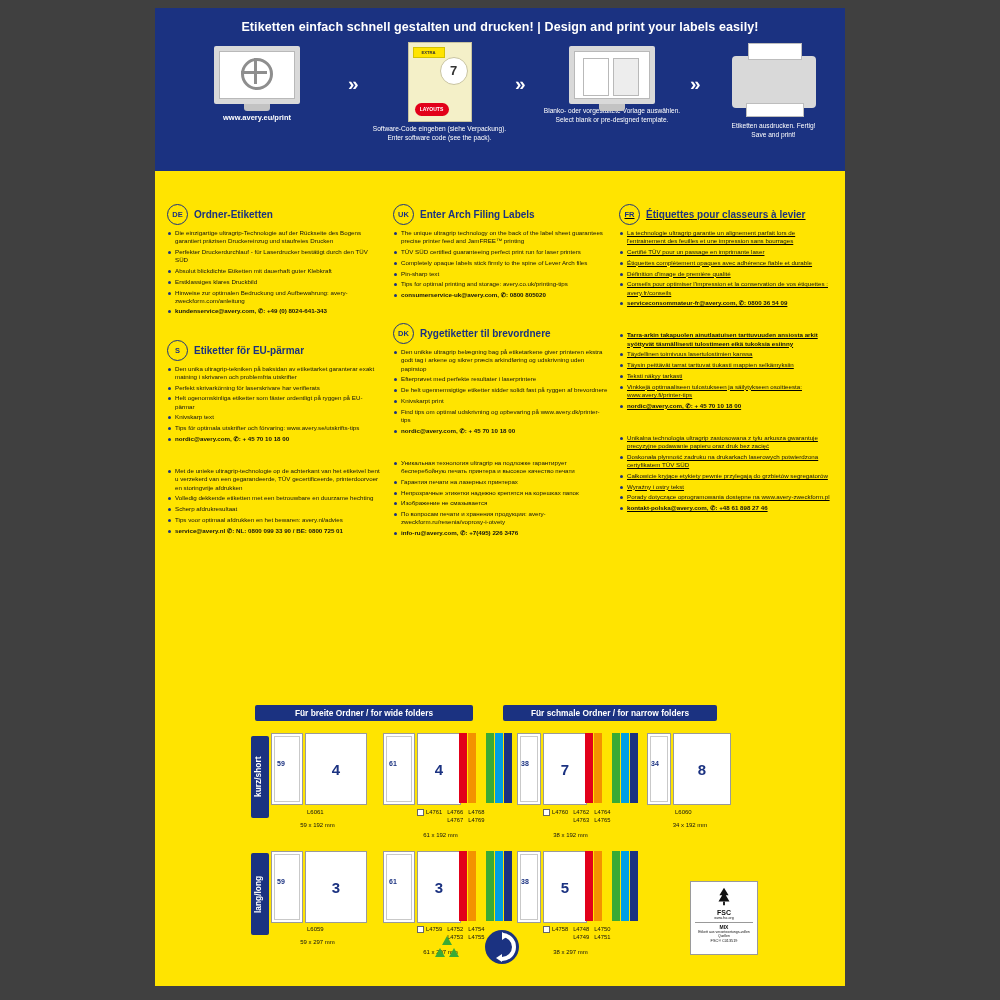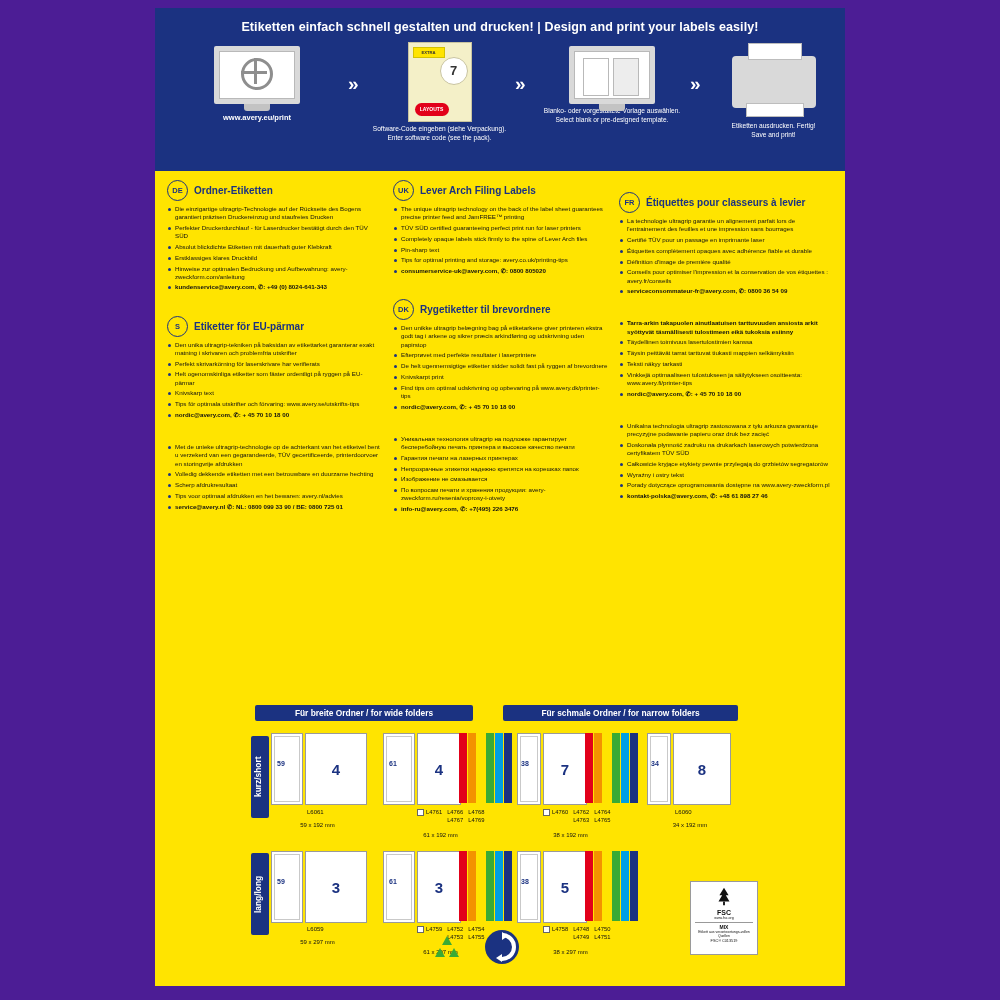--- a/index.html
+++ b/index.html
@@ -1,17 +1,17 @@
 <!DOCTYPE html>
 <html><head>
 <meta charset="utf-8">
 <style>
   html,body{margin:0;padding:0;background:#ffffff;}
   body{font-family:"Liberation Sans",sans-serif;}
-  .page{position:relative;width:1000px;height:1000px;background:#4c1d95;overflow:hidden;}
+  .page{position:relative;width:1000px;height:1000px;background:#404040;overflow:hidden;}
   .sheet{position:absolute;left:155px;top:8px;width:690px;height:978px;background:#ffe400;}
   
   .header{position:absolute;left:0;top:0;width:690px;height:163px;background:#1b3281;color:#fff;}
   .header h1{margin:0;padding:12px 0 0 0;text-align:center;font-size:12.5px;font-weight:bold;letter-spacing:.1px;}
   .steps{position:absolute;left:0;top:30px;width:690px;height:130px;}
   .step{position:absolute;text-align:center;color:#fff;font-size:6.6px;line-height:1.35;}
   .step .cap{margin-top:3px;}
   .arrow{position:absolute;color:#fff;font-size:19px;font-weight:bold;line-height:1;}
   .mon{background:#d9d9d9;border-radius:2px;position:relative;margin:0 auto;}
   .mon:after{content:"";position:absolute;left:50%;transform:translateX(-50%);bottom:-7px;width:26px;height:7px;background:#c3c3c3;border-radius:0 0 3px 3px;}
@@ -22,21 +22,21 @@
   .url{font-size:7.5px;font-weight:bold;margin-top:9px;}
   .labelsheet{width:62px;height:78px;background:#f4f0c8;border:1px solid #c9c4a0;margin:0 auto;position:relative;}
   .badge{position:absolute;right:3px;top:14px;width:26px;height:26px;border-radius:50%;background:#fff;border:1px solid #c9c4a0;font-size:13px;font-weight:bold;color:#333;text-align:center;line-height:26px;}
   .redoval{position:absolute;left:6px;bottom:5px;width:34px;height:13px;border-radius:7px;background:#e2001a;color:#fff;font-size:5px;text-align:center;line-height:13px;font-weight:bold;}
   .yelltag{position:absolute;left:4px;top:4px;width:30px;height:9px;background:#ffe400;border:1px solid #d3c200;font-size:4.2px;line-height:9px;text-align:center;color:#333;font-weight:bold;}
   .prn{width:84px;height:52px;background:#d9d9d9;border-radius:4px;margin:10px auto 0;position:relative;}
   .prn:before{content:"";position:absolute;left:16px;top:-13px;width:52px;height:15px;background:#fff;border:1px solid #bdbdbd;}
   .prn:after{content:"";position:absolute;left:14px;bottom:-9px;width:56px;height:12px;background:#fff;border:1px solid #bdbdbd;}
   
   .langs{position:absolute;left:0;top:172px;width:690px;}
-  .col{position:absolute;width:215px;}
+  .col{position:absolute;width:215px;margin-top:24px;}
   .blk{position:relative;margin-bottom:8px;}
   .flagrow{display:flex;align-items:center;gap:6px;margin-bottom:4px;}
   .cc{width:19px;height:19px;border-radius:50%;border:1.4px solid #1b3281;color:#1b3281;font-size:7.5px;font-weight:bold;display:flex;align-items:center;justify-content:center;flex:0 0 auto;background:#ffe400;}
   .btitle{font-size:10px;font-weight:bold;color:#1b3281;line-height:1.1;}
   ul.bl{list-style:none;margin:0;padding:0;}
   ul.bl li{position:relative;padding-left:8px;font-size:6.2px;line-height:1.32;color:#111;margin-bottom:2.6px;}
   ul.bl li:before{content:"";position:absolute;left:1px;top:3px;width:3px;height:3px;background:#1b3281;border-radius:50%;}
   .bold-blue{color:#1b3281;font-weight:bold;}
   .bold{font-weight:bold;}
   
@@ -152,21 +152,21 @@
             <li class="bold-blue">service@avery.nl
 ✆: NL: 0800 099 33 90 / BE: 0800 725 01</li>
           </ul>
         </div>
       </div>
 
       <div class="col" style="left:238px;top:0;">
         <div class="blk">
           <div class="flagrow">
             <span class="cc">UK</span>
-            <span class="btitle">Lever Arch Filing Labels</span>
+            <span class="btitle">Enter Arch Filing Labels</span>
           </div>
           <ul class="bl">
             <li>The unique ultragrip technology on the back of the label sheet guarantees precise printer feed and JamFREE™ printing</li>
             <li>TÜV SÜD certified guaranteeing perfect print run for laser printers</li>
             <li>Completely opaque labels stick firmly to the spine of Lever Arch files</li>
             <li>Pin-sharp text</li>
             <li>Tips for optimal printing and storage: avery.co.uk/printing-tips</li>
             <li class="bold-blue">consumerservice-uk@avery.com,
 ✆: 0800 805020</li>
           </ul>
@@ -192,21 +192,21 @@
             <li>Уникальная технология ultragrip на подложке гарантирует бесперебойную печать принтера и высокое качество печати</li>
             <li>Гарантия печати на лазерных принтерах</li>
             <li>Непрозрачные этикетки надежно крепятся на корешках папок</li>
             <li>Изображение не смазывается</li>
             <li>По вопросам печати и хранения продукции: avery-zweckform.ru/resenia/voprosy-i-otvety</li>
             <li class="bold-blue">info-ru@avery.com, ✆: +7(495) 226 3476</li>
           </ul>
         </div>
       </div>
 
-      <div class="col" style="left:464px;top:12px;">
+      <div class="col" style="left:464px;top:0;text-decoration:underline;">
         <div class="blk">
           <div class="flagrow">
             <span class="cc">FR</span>
             <span class="btitle">Étiquettes pour classeurs à levier</span>
           </div>
           <ul class="bl">
             <li>La technologie ultragrip garantie un alignement parfait lors de l'entrainement des feuilles et une impression sans bourrages</li>
             <li>Certifié TÜV pour un passage en imprimante laser</li>
             <li>Étiquettes complètement opaques avec adhérence fiable et durable</li>
             <li>Définition d'image de première qualité</li>
@@ -236,21 +236,21 @@
             <li>Porady dotyczące oprogramowania dostępne na www.avery-zweckform.pl</li>
             <li class="bold-blue">kontakt-polska@avery.com,
 ✆: +48 61 898 27 46</li>
           </ul>
         </div>
       </div>
     </div>
 
     <div>
       <div class="tabhead" style="left:100px;top:697px;width:218px;">Für breite Ordner / for wide folders</div>
-      <div class="tabhead" style="left:348px;top:697px;width:235px;">Für schmale Ordner / for narrow folders</div>
+      <div class="tabhead" style="left:348px;top:697px;width:214px;">Für schmale Ordner / for narrow folders</div>
 
       <div class="vtab" style="left:96px;top:728px;height:70px;width:14px;">kurz/short</div>
       <div class="vtab" style="left:96px;top:845px;height:70px;width:14px;">lang/long</div>
 
       <div>
         <div class="folder" style="left:116px;top:725px;width:30px;height:70px;">
           <div style="position:absolute;left:2px;top:2px;right:2px;bottom:2px;border:1px solid #c9c9c9;"></div>
         </div>
         <div style="position:absolute;left:122px;top:752px;font-size:7px;color:#1b3281;font-weight:bold;">59</div>
         <div class="numbox" style="left:150px;top:725px;width:60px;height:70px;">4</div>

